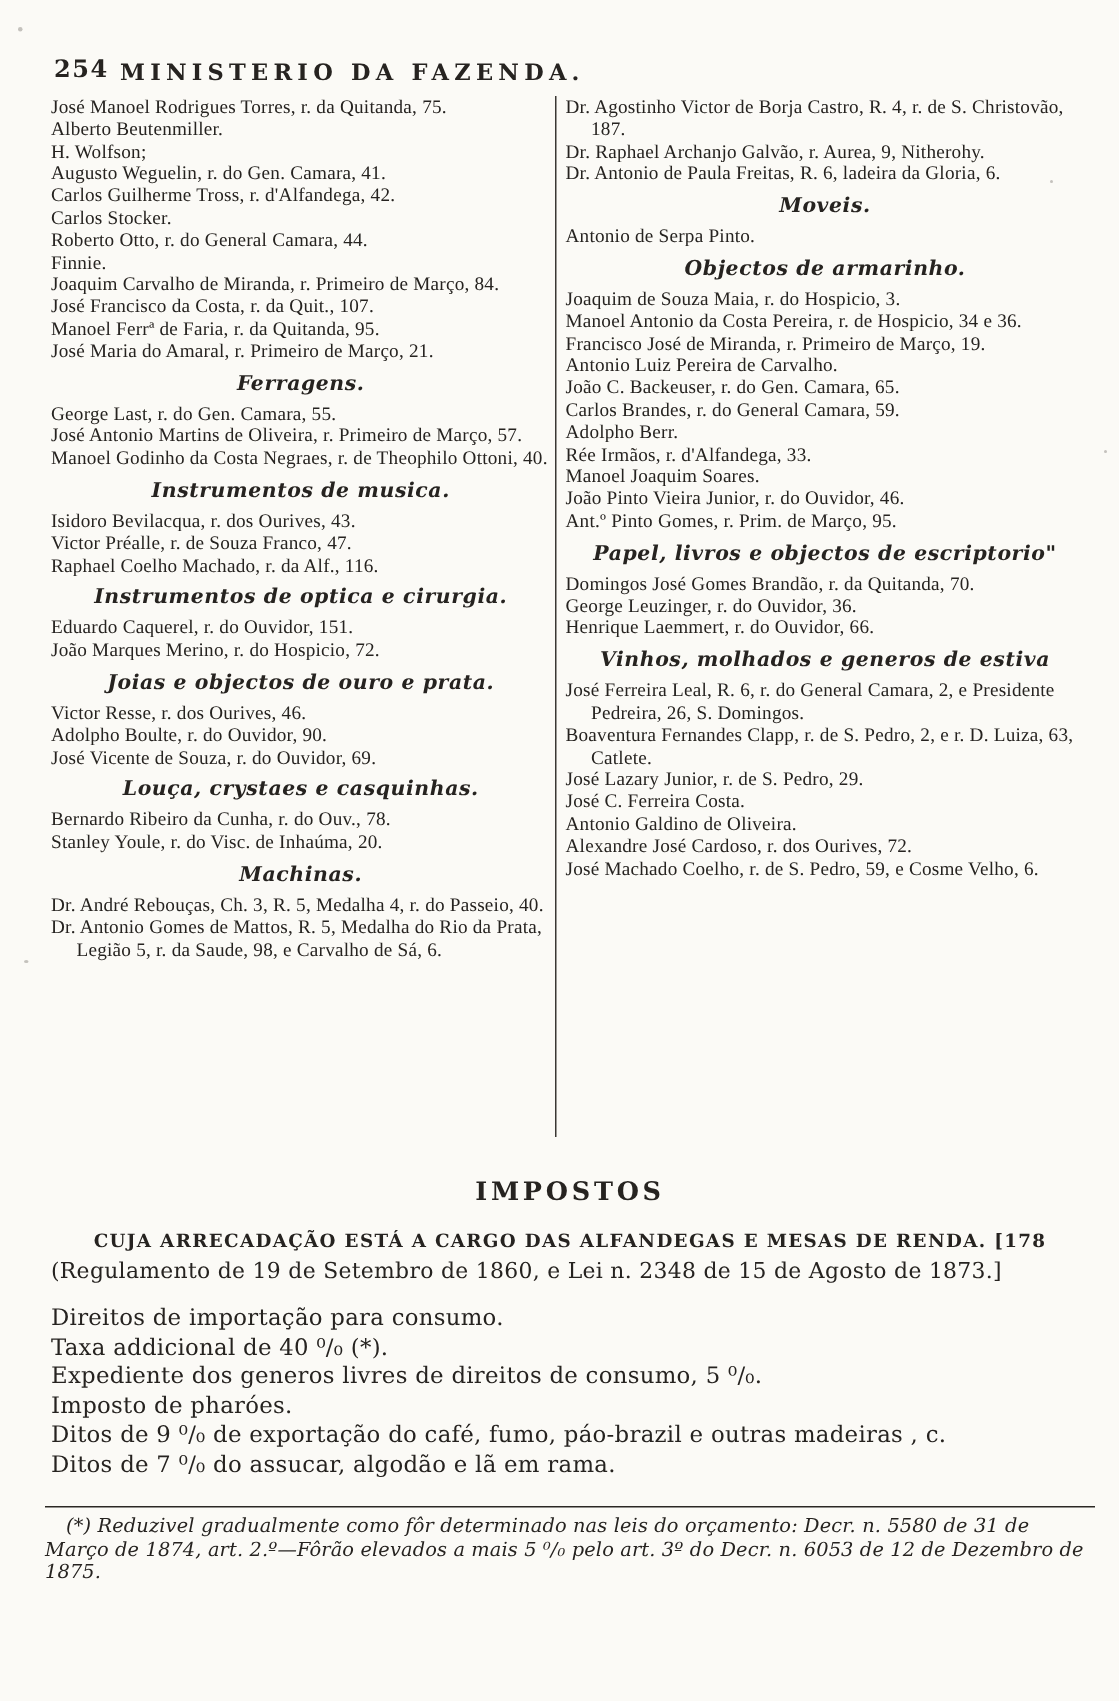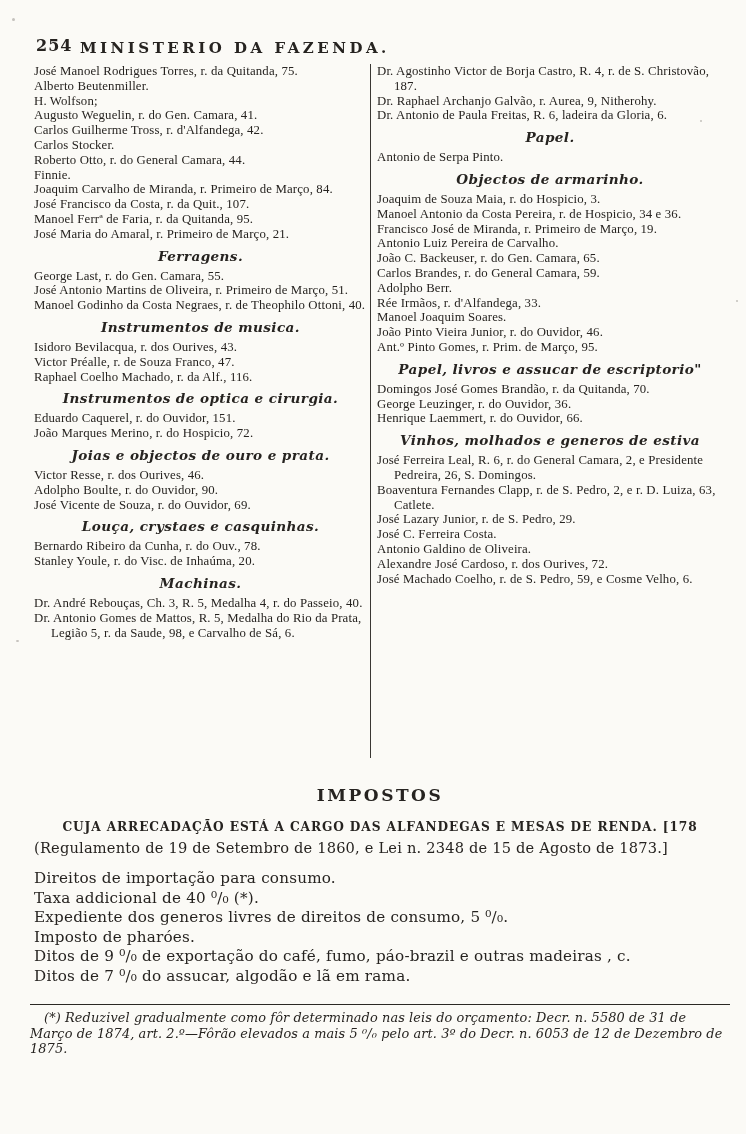--- a/index.html
+++ b/index.html
@@ -81,21 +81,21 @@
         <div class="entry">Carlos Guilherme Tross, r. d'Alfandega, 42.</div>
         <div class="entry">Carlos Stocker.</div>
         <div class="entry">Roberto Otto, r. do General Camara, 44.</div>
         <div class="entry">Finnie.</div>
         <div class="entry">Joaquim Carvalho de Miranda, r. Primeiro de Março, 84.</div>
         <div class="entry">José Francisco da Costa, r. da Quit., 107.</div>
         <div class="entry">Manoel Ferrª de Faria, r. da Quitanda, 95.</div>
         <div class="entry">José Maria do Amaral, r. Primeiro de Março, 21.</div>
         <div class="col-heading">Ferragens.</div>
         <div class="entry">George Last, r. do Gen. Camara, 55.</div>
-        <div class="entry">José Antonio Martins de Oliveira, r. Primeiro de Março, 51.</div>
+        <div class="entry">José Antonio Martins de Oliveira, r. Primeiro de Março, 57.</div>
         <div class="entry">Manoel Godinho da Costa Negraes, r. de Theophilo Ottoni, 40.</div>
         <div class="col-heading">Instrumentos de musica.</div>
         <div class="entry">Isidoro Bevilacqua, r. dos Ourives, 43.</div>
         <div class="entry">Victor Préalle, r. de Souza Franco, 47.</div>
         <div class="entry">Raphael Coelho Machado, r. da Alf., 116.</div>
         <div class="col-heading">Instrumentos de optica e cirurgia.</div>
         <div class="entry">Eduardo Caquerel, r. do Ouvidor, 151.</div>
         <div class="entry">João Marques Merino, r. do Hospicio, 72.</div>
         <div class="col-heading">Joias e objectos de ouro e prata.</div>
         <div class="entry">Victor Resse, r. dos Ourives, 46.</div>
@@ -105,35 +105,35 @@
         <div class="entry">Bernardo Ribeiro da Cunha, r. do Ouv., 78.</div>
         <div class="entry">Stanley Youle, r. do Visc. de Inhaúma, 20.</div>
         <div class="col-heading">Machinas.</div>
         <div class="entry">Dr. André Rebouças, Ch. 3, R. 5, Medalha 4, r. do Passeio, 40.</div>
         <div class="entry">Dr. Antonio Gomes de Mattos, R. 5, Medalha do Rio da Prata, Legião 5, r. da Saude, 98, e Carvalho de Sá, 6.</div>
       </div>
     <div class="col-right">
         <div class="entry">Dr. Agostinho Victor de Borja Castro, R. 4, r. de S. Christovão, 187.</div>
         <div class="entry">Dr. Raphael Archanjo Galvão, r. Aurea, 9, Nitherohy.</div>
         <div class="entry">Dr. Antonio de Paula Freitas, R. 6, ladeira da Gloria, 6.</div>
-        <div class="col-heading">Papel.</div>
+        <div class="col-heading">Moveis.</div>
         <div class="entry">Antonio de Serpa Pinto.</div>
         <div class="col-heading">Objectos de armarinho.</div>
         <div class="entry">Joaquim de Souza Maia, r. do Hospicio, 3.</div>
         <div class="entry">Manoel Antonio da Costa Pereira, r. de Hospicio, 34 e 36.</div>
         <div class="entry">Francisco José de Miranda, r. Primeiro de Março, 19.</div>
         <div class="entry">Antonio Luiz Pereira de Carvalho.</div>
         <div class="entry">João C. Backeuser, r. do Gen. Camara, 65.</div>
         <div class="entry">Carlos Brandes, r. do General Camara, 59.</div>
         <div class="entry">Adolpho Berr.</div>
         <div class="entry">Rée Irmãos, r. d'Alfandega, 33.</div>
         <div class="entry">Manoel Joaquim Soares.</div>
         <div class="entry">João Pinto Vieira Junior, r. do Ouvidor, 46.</div>
         <div class="entry">Ant.º Pinto Gomes, r. Prim. de Março, 95.</div>
-        <div class="col-heading">Papel, livros e assucar de escriptorio"</div>
+        <div class="col-heading">Papel, livros e objectos de escriptorio"</div>
         <div class="entry">Domingos José Gomes Brandão, r. da Quitanda, 70.</div>
         <div class="entry">George Leuzinger, r. do Ouvidor, 36.</div>
         <div class="entry">Henrique Laemmert, r. do Ouvidor, 66.</div>
         <div class="col-heading">Vinhos, molhados e generos de estiva</div>
         <div class="entry">José Ferreira Leal, R. 6, r. do General Camara, 2, e Presidente Pedreira, 26, S. Domingos.</div>
         <div class="entry">Boaventura Fernandes Clapp, r. de S. Pedro, 2, e r. D. Luiza, 63, Catlete.</div>
         <div class="entry">José Lazary Junior, r. de S. Pedro, 29.</div>
         <div class="entry">José C. Ferreira Costa.</div>
         <div class="entry">Antonio Galdino de Oliveira.</div>
         <div class="entry">Alexandre José Cardoso, r. dos Ourives, 72.</div>

